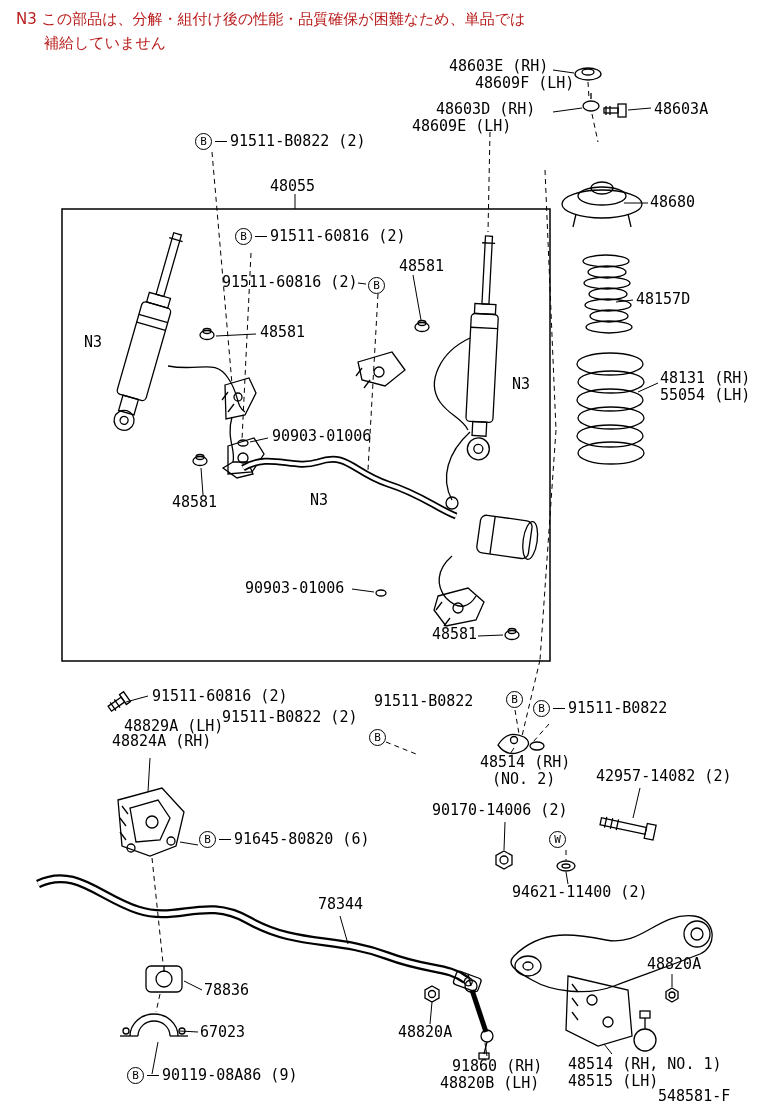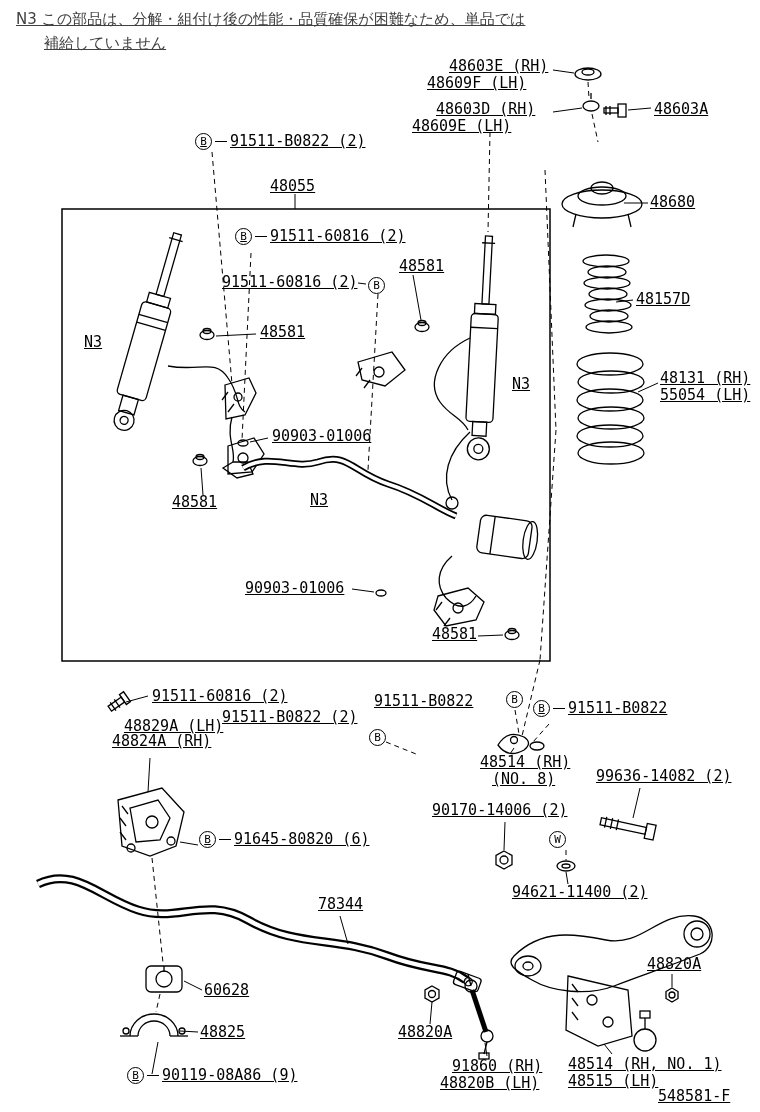--- a/index.html
+++ b/index.html
@@ -1,20 +1,20 @@
 <!DOCTYPE html>
 <html><head>
 <meta charset="utf-8">
 <style>
   html,body{margin:0;padding:0;background:#fff;}
   .page{position:relative;width:760px;height:1112px;background:#fff;overflow:hidden;
         font-family:"DejaVu Sans Mono",monospace;color:#000;}
   .layer{position:absolute;left:0;top:0;}
-  .lbl{position:absolute;font:15px/1.15 "DejaVu Sans Mono",monospace;white-space:nowrap;color:#000;text-decoration:underline;}
-  .note{position:absolute;font:15px/1.3 "DejaVu Sans",sans-serif;white-space:nowrap;color:#404040;text-decoration:underline;}
+  .lbl{position:absolute;font:15px/1.15 "DejaVu Sans Mono",monospace;white-space:nowrap;color:#000;}
+  .note{position:absolute;font:15px/1.3 "DejaVu Sans",sans-serif;white-space:nowrap;color:#b91c1c;}
   .row{display:inline-flex;align-items:center;}
   .circ{display:inline-flex;align-items:center;justify-content:center;
         width:15px;height:15px;border:1.5px solid #000;border-radius:50%;
         font:11px "DejaVu Sans Mono",monospace;background:#fff;box-sizing:content-box;}
   .circ.abs{position:absolute;}
   .dashln{display:inline-block;width:12px;height:0;border-top:1.5px solid #000;margin:0 3px;}
 </style>
 </head>
 <body>
 
@@ -292,21 +292,21 @@
         <line x1="152" y1="858" x2="163" y2="963"></line>
         <line x1="160" y1="994" x2="156" y2="1012"></line>
       </g>
     </g>
   </svg>
 
   <div class="note" style="left:16px;top:10px">N3 この部品は、分解・組付け後の性能・品質確保が困難なため、単品では</div>
   <div class="note" style="left:44px;top:34px">補給していません</div>
 
   <div class="lbl" style="left:449px;top:58px">48603E (RH)</div>
-  <div class="lbl" style="left:427px;top:75px">48609F (LH)</div>
+  <div class="lbl" style="left:475px;top:75px">48609F (LH)</div>
   <div class="lbl" style="left:436px;top:101px">48603D (RH)</div>
   <div class="lbl" style="left:412px;top:118px">48609E (LH)</div>
   <div class="lbl" style="left:654px;top:101px">48603A</div>
 
   <div class="lbl row" style="left:195px;top:133px">
     <span class="circ">B</span>
       <span class="dashln"></span>
       <span>91511-B0822 (2)</span>
   </div>
 
@@ -347,36 +347,36 @@
   <div class="lbl row" style="left:533px;top:700px">
     <span class="circ">B</span>
       <span class="dashln"></span>
       <span>91511-B0822</span>
   </div>
 
   <div class="lbl" style="left:112px;top:733px">48824A (RH)</div>
   <div class="lbl" style="left:124px;top:718px">48829A (LH)</div>
 
   <div class="lbl" style="left:480px;top:754px">48514 (RH)</div>
-  <div class="lbl" style="left:492px;top:771px">(NO. 8)</div>
-  <div class="lbl" style="left:596px;top:768px">99636-14082 (2)</div>
+  <div class="lbl" style="left:492px;top:771px">(NO. 2)</div>
+  <div class="lbl" style="left:596px;top:768px">42957-14082 (2)</div>
   <div class="lbl" style="left:432px;top:802px">90170-14006 (2)</div>
 
   <div class="lbl row" style="left:199px;top:831px">
     <span class="circ">B</span>
       <span class="dashln"></span>
       <span>91645-80820 (6)</span>
   </div>
 
   <span class="circ abs" style="left:549px;top:831px">W</span>
   <div class="lbl" style="left:512px;top:884px">94621-11400 (2)</div>
 
   <div class="lbl" style="left:318px;top:896px">78344</div>
-  <div class="lbl" style="left:204px;top:982px">60628</div>
-  <div class="lbl" style="left:200px;top:1024px">48825</div>
+  <div class="lbl" style="left:204px;top:982px">78836</div>
+  <div class="lbl" style="left:200px;top:1024px">67023</div>
   <div class="lbl" style="left:647px;top:956px">48820A</div>
   <div class="lbl" style="left:398px;top:1024px">48820A</div>
 
   <div class="lbl row" style="left:127px;top:1067px">
     <span class="circ">B</span>
       <span class="dashln"></span>
       <span>90119-08A86 (9)</span>
   </div>
 
   <div class="lbl" style="left:452px;top:1058px">91860 (RH)</div>

